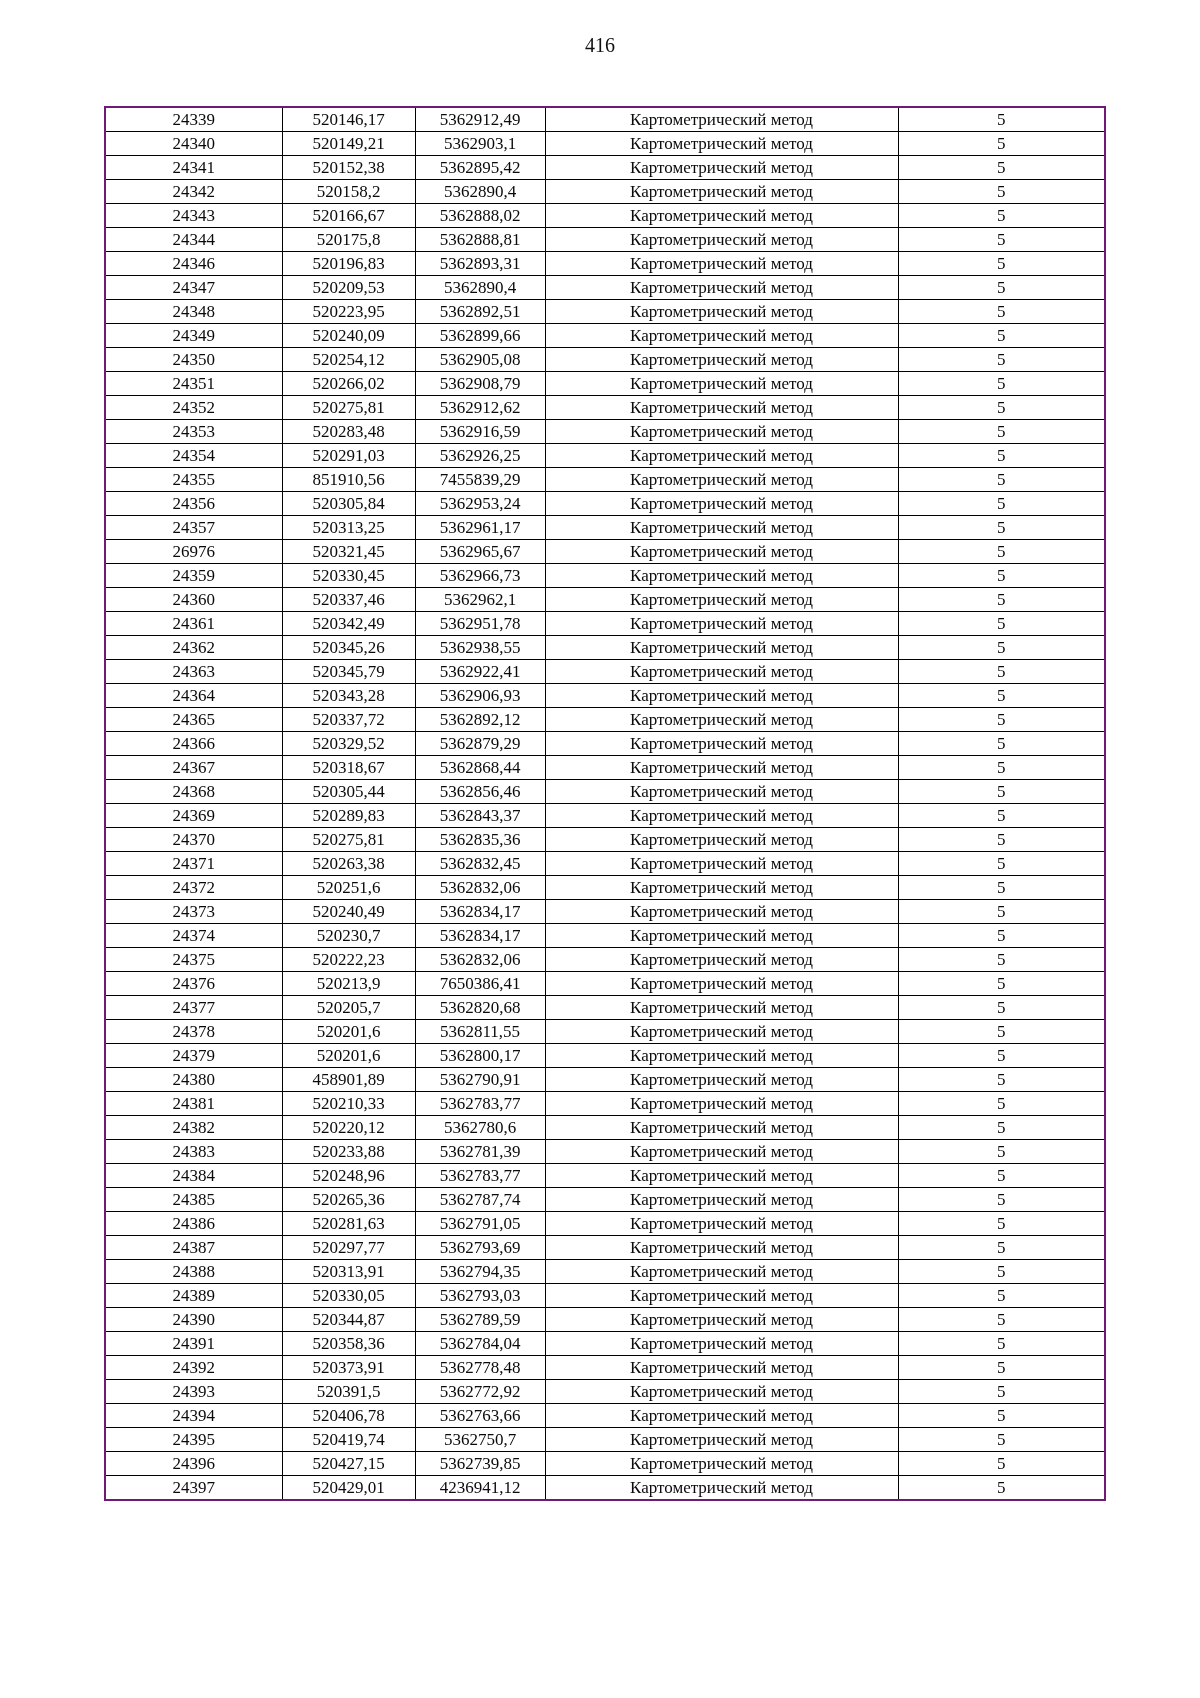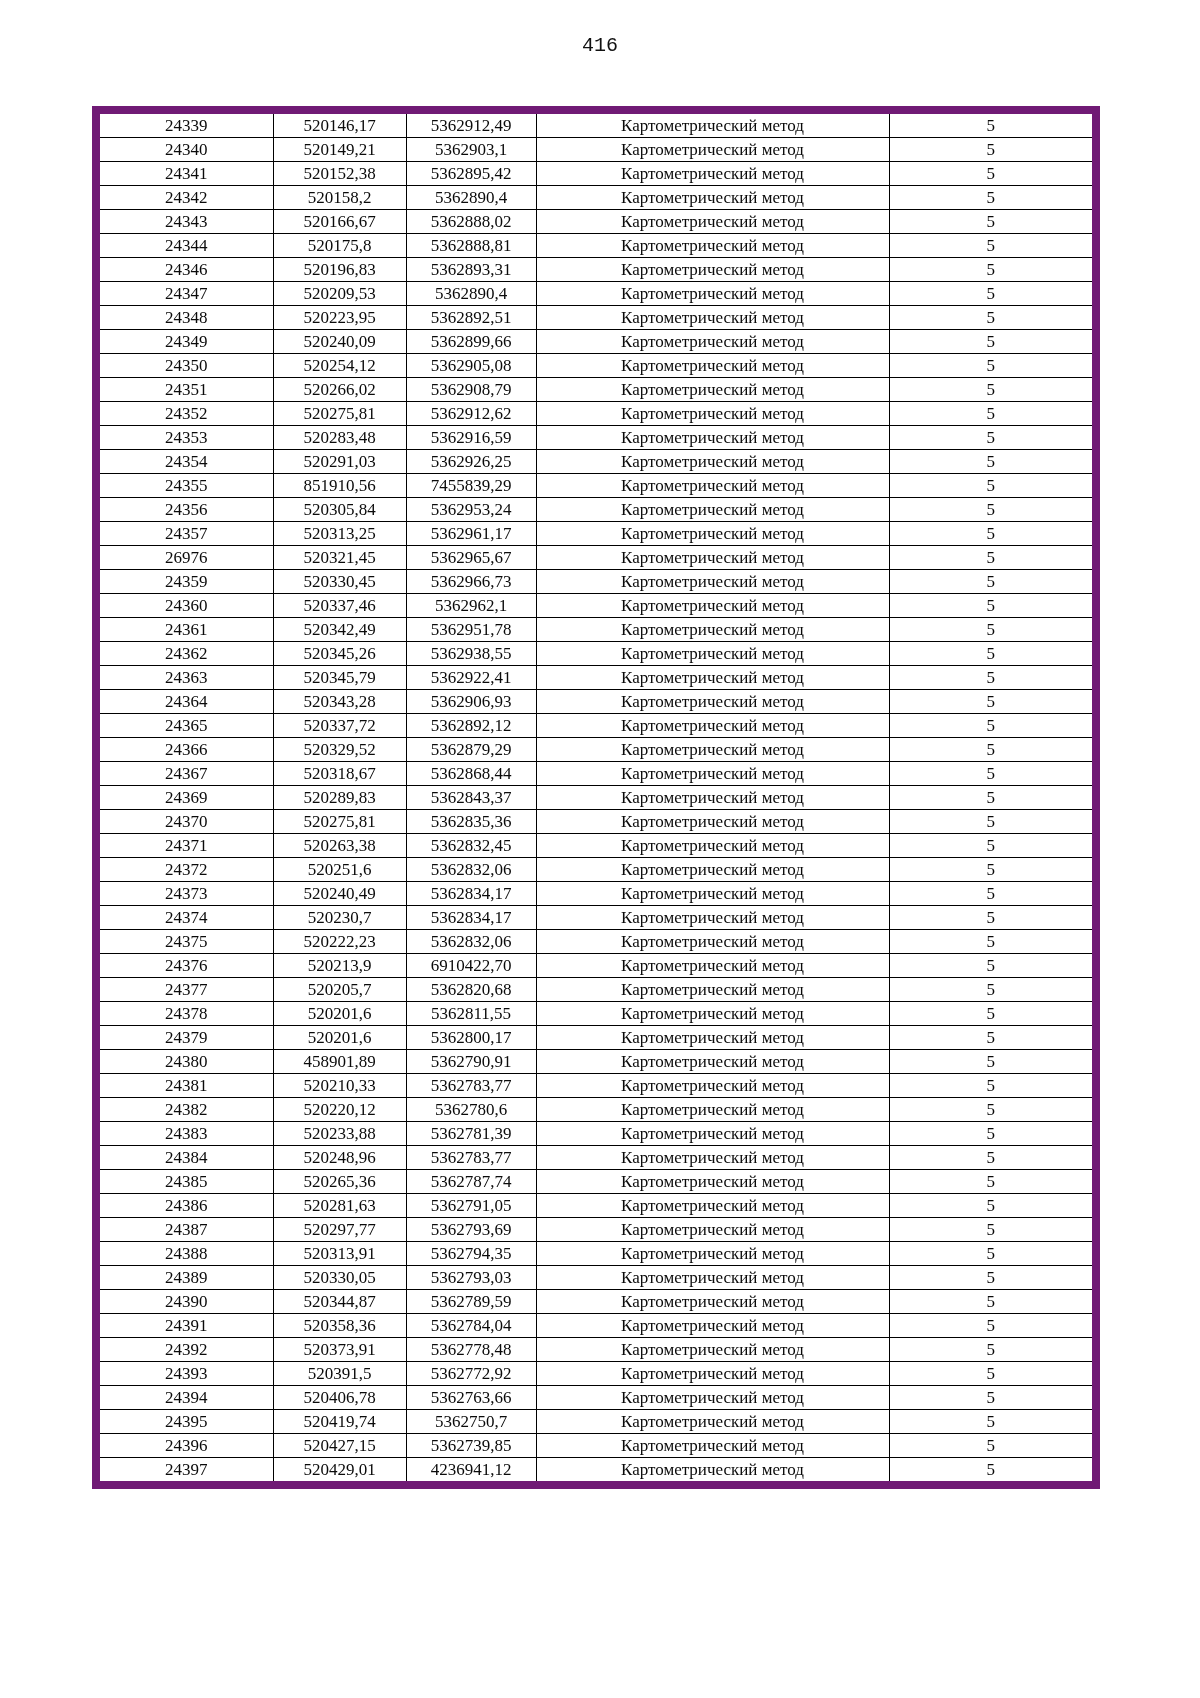--- a/index.html
+++ b/index.html
@@ -13,32 +13,32 @@
     position: relative;
     font-family: "Liberation Serif", serif;
     color: #000000;
   }
   .page-number {
     position: absolute;
     top: 34px;
     left: 0;
     width: 1200px;
     text-align: center;
-    font-family: Liberation Mono, monospace;
+    font-family: Liberation Serif, serif;
     font-size: 20px;
     color: #111111;
   }
   table.coords-table {
     position: absolute;
-    left: 92px;
+    left: 104px;
     top: 106px;
     width: 1000px;
     border-collapse: collapse;
     table-layout: fixed;
-    border: 8px solid #701a75;
+    border: 2px solid #701a75;
   }
   table.coords-table td {
     border: 1.5px solid #000000;
     height: 23px;
     padding: 0 2px;
     text-align: center;
     vertical-align: middle;
     font-size: 17px;
     line-height: 1;
     color: #0a0a0a;
@@ -257,20 +257,27 @@
           <td>5</td>
         </tr>
         <tr>
           <td>24367</td>
           <td>520318,67</td>
           <td>5362868,44</td>
           <td>Картометрический метод</td>
           <td>5</td>
         </tr>
         <tr>
+          <td>24368</td>
+          <td>520305,44</td>
+          <td>5362856,46</td>
+          <td>Картометрический метод</td>
+          <td>5</td>
+        </tr>
+        <tr>
           <td>24369</td>
           <td>520289,83</td>
           <td>5362843,37</td>
           <td>Картометрический метод</td>
           <td>5</td>
         </tr>
         <tr>
           <td>24370</td>
           <td>520275,81</td>
           <td>5362835,36</td>
@@ -308,21 +315,21 @@
         <tr>
           <td>24375</td>
           <td>520222,23</td>
           <td>5362832,06</td>
           <td>Картометрический метод</td>
           <td>5</td>
         </tr>
         <tr>
           <td>24376</td>
           <td>520213,9</td>
-          <td>6910422,70</td>
+          <td>7650386,41</td>
           <td>Картометрический метод</td>
           <td>5</td>
         </tr>
         <tr>
           <td>24377</td>
           <td>520205,7</td>
           <td>5362820,68</td>
           <td>Картометрический метод</td>
           <td>5</td>
         </tr>

